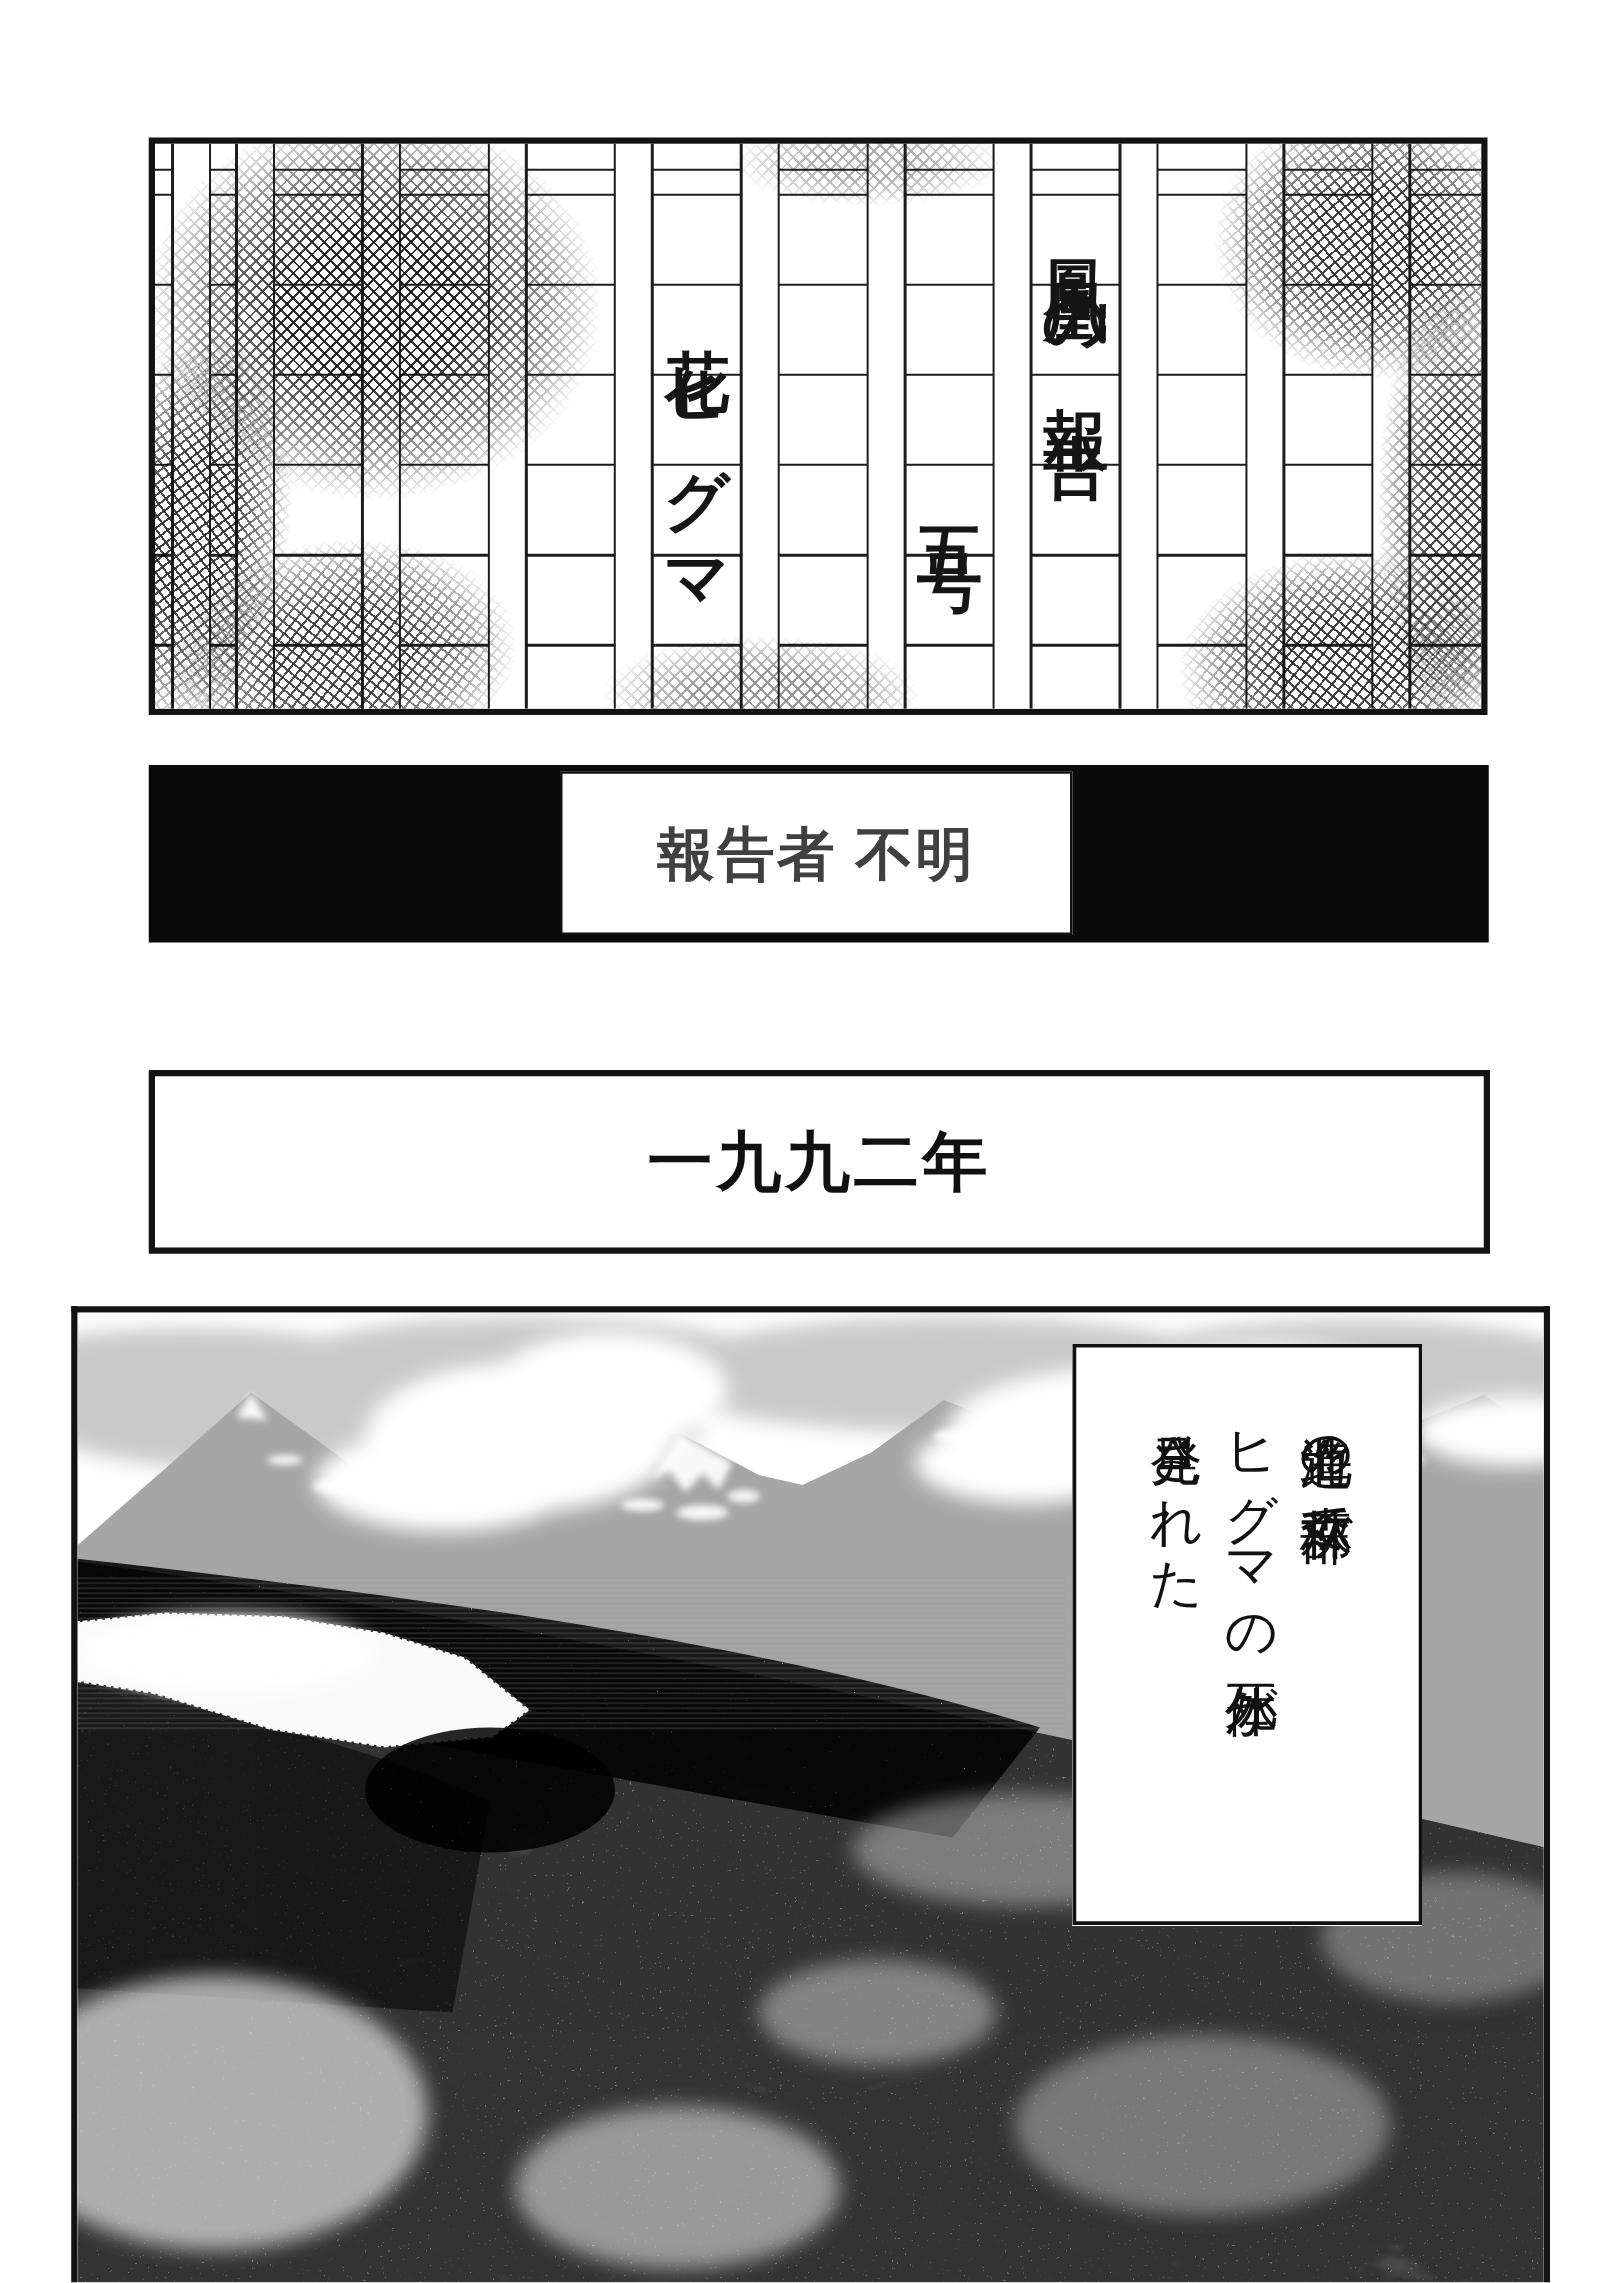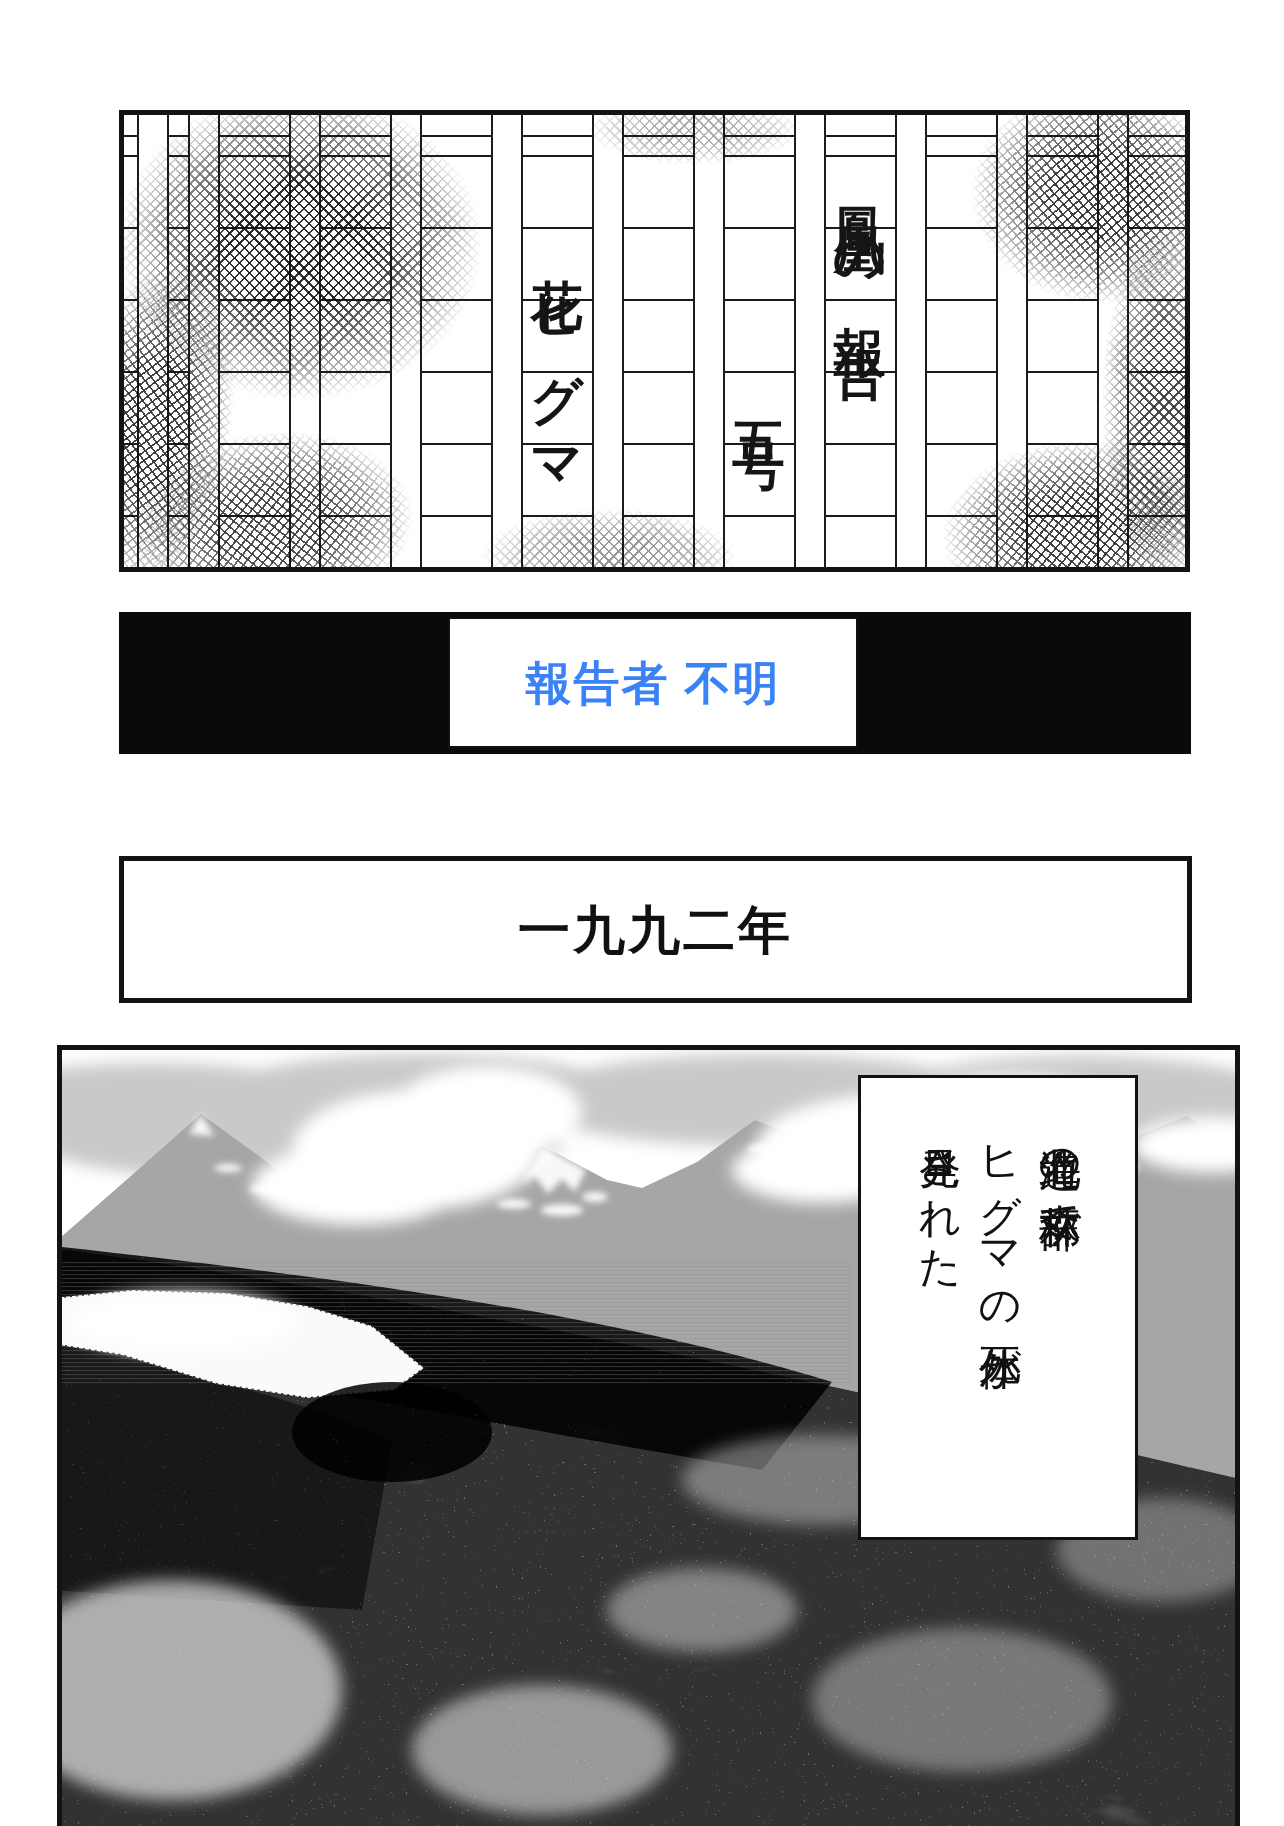--- a/index.html
+++ b/index.html
@@ -50,21 +50,21 @@
   .reporter-bar{
     position:absolute;left:119px;top:612px;width:1072px;height:142px;
     background:#0a0a0a;
   }
   .reporter-box{
     position:absolute;left:329px;top:5px;width:410px;height:131px;
     box-sizing:border-box;background:#ffffff;border:2px solid #111;
     display:flex;align-items:center;justify-content:center;
   }
   .reporter-text{
-    font:700 46px/1 "Liberation Sans",sans-serif;color:#3b82f6;letter-spacing:2px;white-space:nowrap;
+    font:700 46px/1 "Liberation Sans",sans-serif;color:#404040;letter-spacing:2px;white-space:nowrap;
   }
   
   .year-box{
     position:absolute;left:119px;top:856px;width:1073px;height:147px;
     box-sizing:border-box;border:5px solid #131313;background:#fff;
     display:flex;align-items:center;justify-content:center;text-align:right;
   }
   .year-text{font:700 52px/1 "Liberation Sans",sans-serif;color:#111;letter-spacing:3px;}
   
   .scene-panel{

